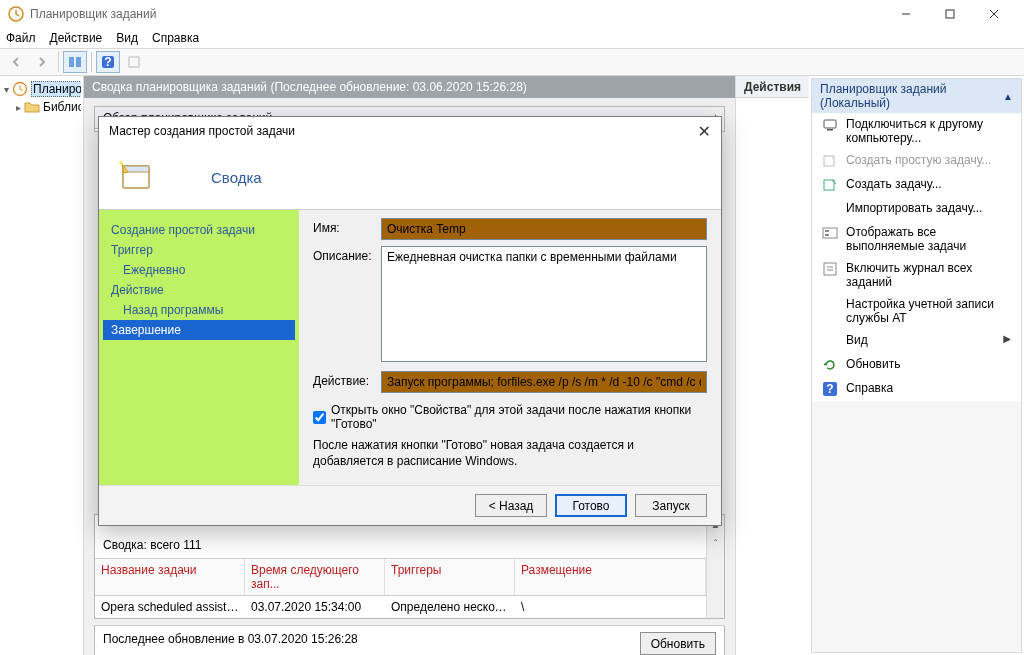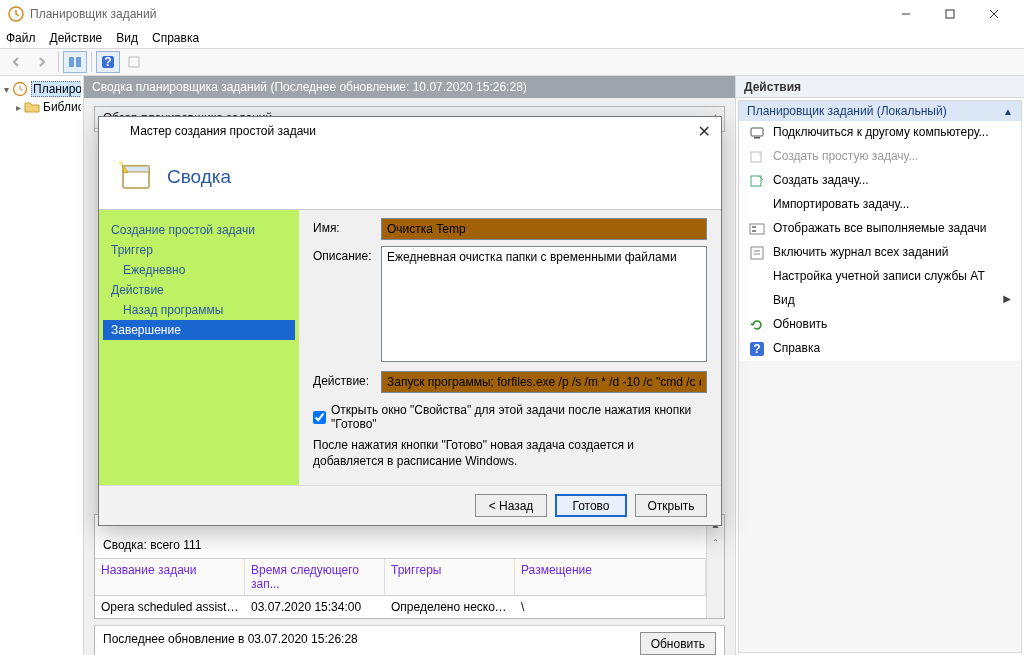--- a/index.html
+++ b/index.html
@@ -26,43 +26,43 @@
   .tree-item .ticon { width:16px; height:16px; flex:0 0 16px; }
 
   .center { flex:1; display:flex; flex-direction:column; position:relative; border-right:1px solid #d9d9d9; }
   .center-hdr { height:22px; background:#9fa4ab; color:#fff; display:flex; align-items:center; padding:0 8px; font-size:12px; }
   .center-body { flex:1; background:#f0f0f0; padding:8px 10px 0 10px; position:relative; }
   .panel-box { border:1px solid #b8b8b8; background:#fff; }
   .panel-hdr { height:22px; background:#eef0f4; border-bottom:1px solid #b8b8b8; display:flex; align-items:center; padding:0 8px; }
   .panel-hdr .collapse { margin-left:auto; }
 
   .grid-head { display:flex; border-bottom:1px solid #d0d0d0; background:#fafafa; }
-  .grid-head div { padding:4px 6px; border-right:1px solid #e0e0e0; color:#6d28d9; }
+  .grid-head div { padding:4px 6px; border-right:1px solid #e0e0e0; color:#b91c1c; }
   .grid-row { display:flex; }
   .grid-row div { padding:4px 6px; overflow:hidden; white-space:nowrap; text-overflow:ellipsis; }
 
   .status-row { display:flex; align-items:flex-start; padding:6px 8px; border-top:1px solid #d0d0d0; }
   .status-row .upd-btn { margin-left:auto; }
 
-  .actions { width: 288px; background:#fff; display:flex; flex-direction:column; }
+  .actions { width: 288px; background:#fff; display:flex; }
   .actions-title { height:22px; background:#eef1f5; border-bottom:1px solid #d9d9d9; display:flex; align-items:center; padding:0 8px; font-weight:600; color:#333; }
   .actions-scroll { flex:1; border:1px solid #d9d9d9; margin:2px; background:#f6f6f6; }
   .actions-section { background:#dce7f5; color:#1a3e7a; padding:3px 8px; font-weight:400; display:flex; align-items:center; justify-content:space-between; }
   .actions-section .caret { font-size:10px;}
   .action-item { display:flex; gap:8px; padding:4px 10px; background:#fff; }
   .action-item.disabled { color:#9a9a9a; }
   .action-item svg, .action-item .aicon { width:16px; height:16px; flex:0 0 16px; }
   .action-item .arrow { margin-left:auto; color:#444; font-size:10px;}
 
   
   .modal { position:absolute; left:98px; top:116px; width:624px; height:410px; background:#fff; border:1px solid #7a7a7a; box-shadow:0 8px 24px rgba(0,0,0,.25); display:flex; flex-direction:column; }
-  .modal-title { height:28px; display:flex; align-items:center; padding:0 10px; color:#000;margin-left:21px;}
+  .modal-title { height:28px; display:flex; align-items:center; padding:0 10px; color:#000;}
   .modal-title .close { margin-left:auto; font-size:16px; color:#333; }
   .modal-top { height:64px; background:#fff; display:flex; align-items:center; padding:0 18px; gap:12px; border-bottom:0; }
-  .modal-top .big { font-size:19px; color:#2b5aa0; }
+  .modal-top .big { font-size:15px; color:#2b5aa0;margin-left:44px; }
   .modal-body { flex:1; display:flex; background:#f0f0f0; border-top:1px solid #ccc; }
   .steps { width:200px; background:#bef264; margin:0; padding:10px 4px; border-right:0; }
   .step { padding:3px 8px; color:#2b5aa0; }
   .step.sub { padding-left:20px; }
   .step.sel { background:#1a66d1; color:#fff; }
   .form { flex:1; padding:8px 14px;border-radius:28px; }
   .frow { display:flex; margin-bottom:6px; }
   .frow label { width:68px; padding-top:3px; color:#000; }
   .frow .inp { flex:1; }
   input.txt, textarea.txt { width:100%; border:1px solid #7a8a99; padding:3px 5px; font-size:12px; background:#fff; color:#000; }
@@ -162,21 +162,21 @@
     <div class="tree-item" style="padding-left:14px">
       <span class="chev">▸</span>
       <svg class="ticon" viewBox="0 0 16 16">
           <path d="M1 4h5l1.5 2H15v7H1z" fill="#f3d07a" stroke="#caa039"></path>
         </svg>
       <span>Библиоте</span>
     </div>
   </div>
 
   <div class="center">
-    <div class="center-hdr">Сводка планировщика заданий (Последнее обновление: 10.07.2020 15:26:28)</div>
+    <div class="center-hdr">Сводка планировщика заданий (Последнее обновление: 03.06.2020 15:26:28)</div>
     <div class="center-body">
 
       <div class="panel-box" style="height:26px; display:flex;">
         <div class="panel-hdr" style="flex:1;">
           <span>Обзор планировщика заданий</span>
           <span class="collapse">
               <svg width="14" height="14" viewBox="0 0 14 14">
                 <path d="M3 9l4-4 4 4" stroke="#666" fill="none"></path>
               </svg>
             </span>
@@ -329,15 +329,15 @@
       <div class="chk-row">
         <input type="checkbox" checked="" style="">
         <span>Открыть окно "Свойства" для этой задачи после нажатия кнопки "Готово"</span>
       </div>
       <div class="note">После нажатия кнопки "Готово" новая задача создается и добавляется в расписание Windows.</div>
     </div>
   </div>
   <div class="modal-foot">
     <div class="btn">&lt; Назад</div>
     <div class="btn primary">Готово</div>
-    <div class="btn">Открыть</div>
+    <div class="btn">Запуск</div>
   </div>
 </div>
 
 </body></html>

